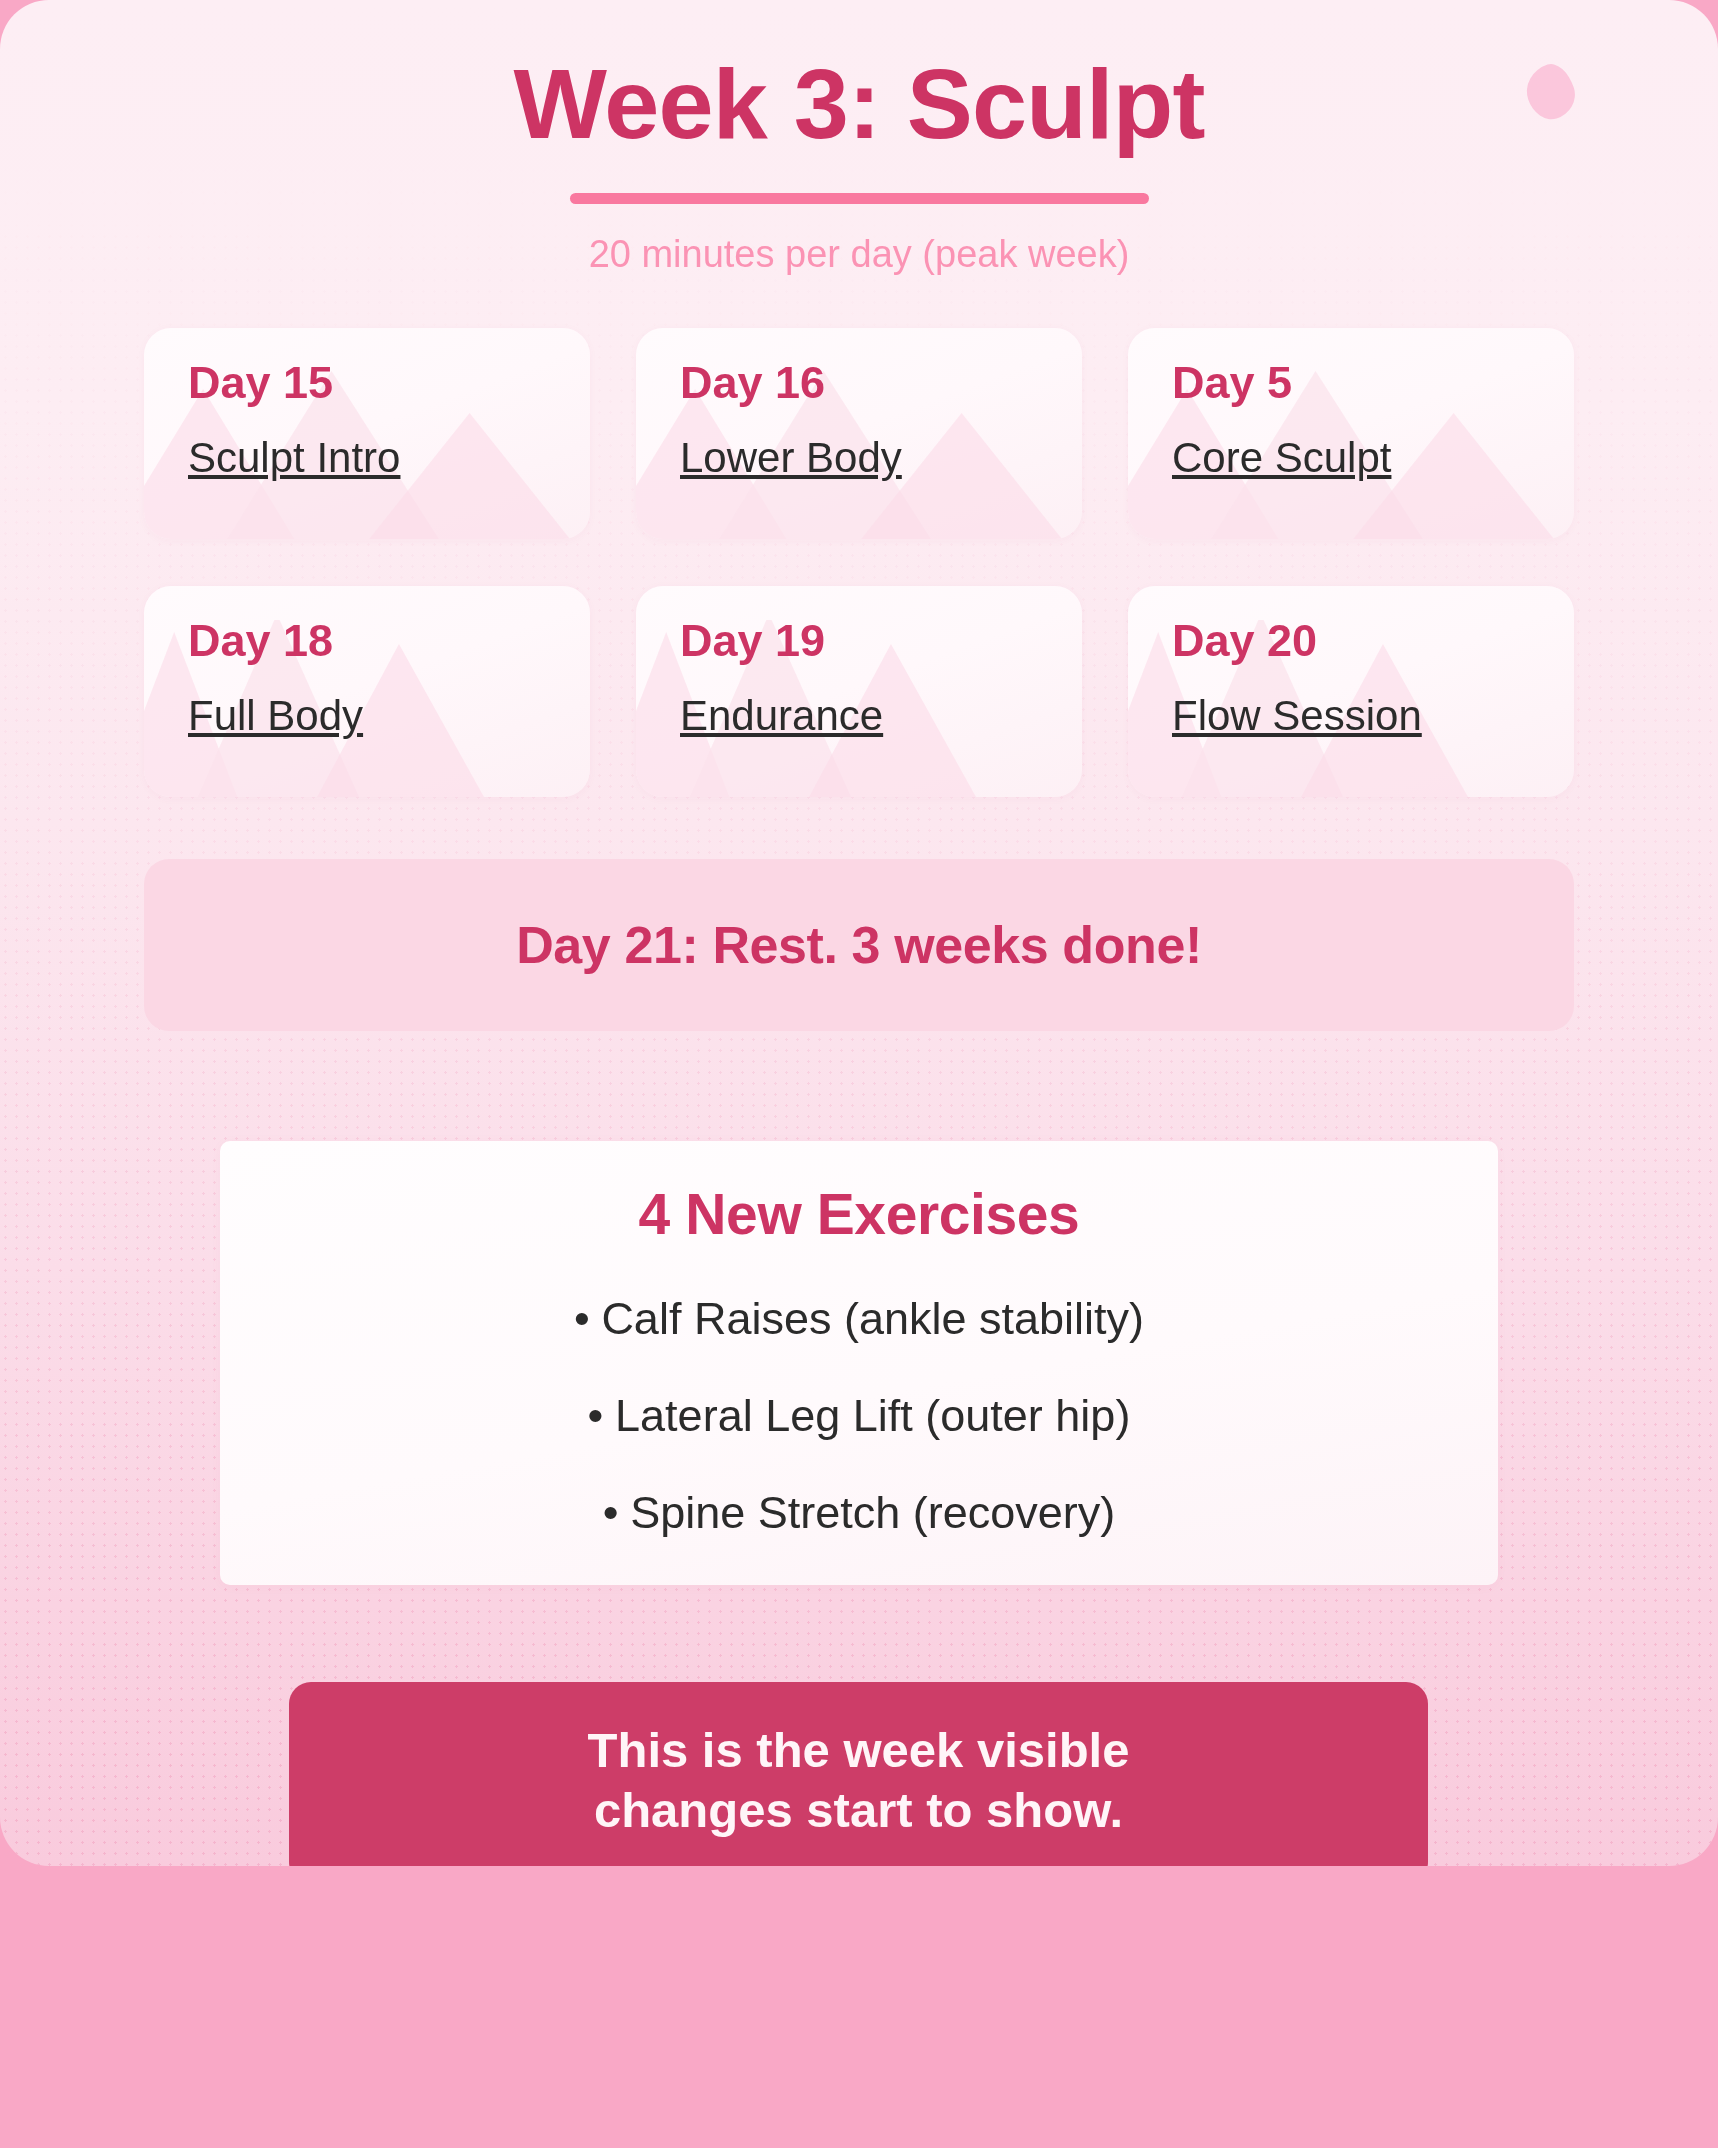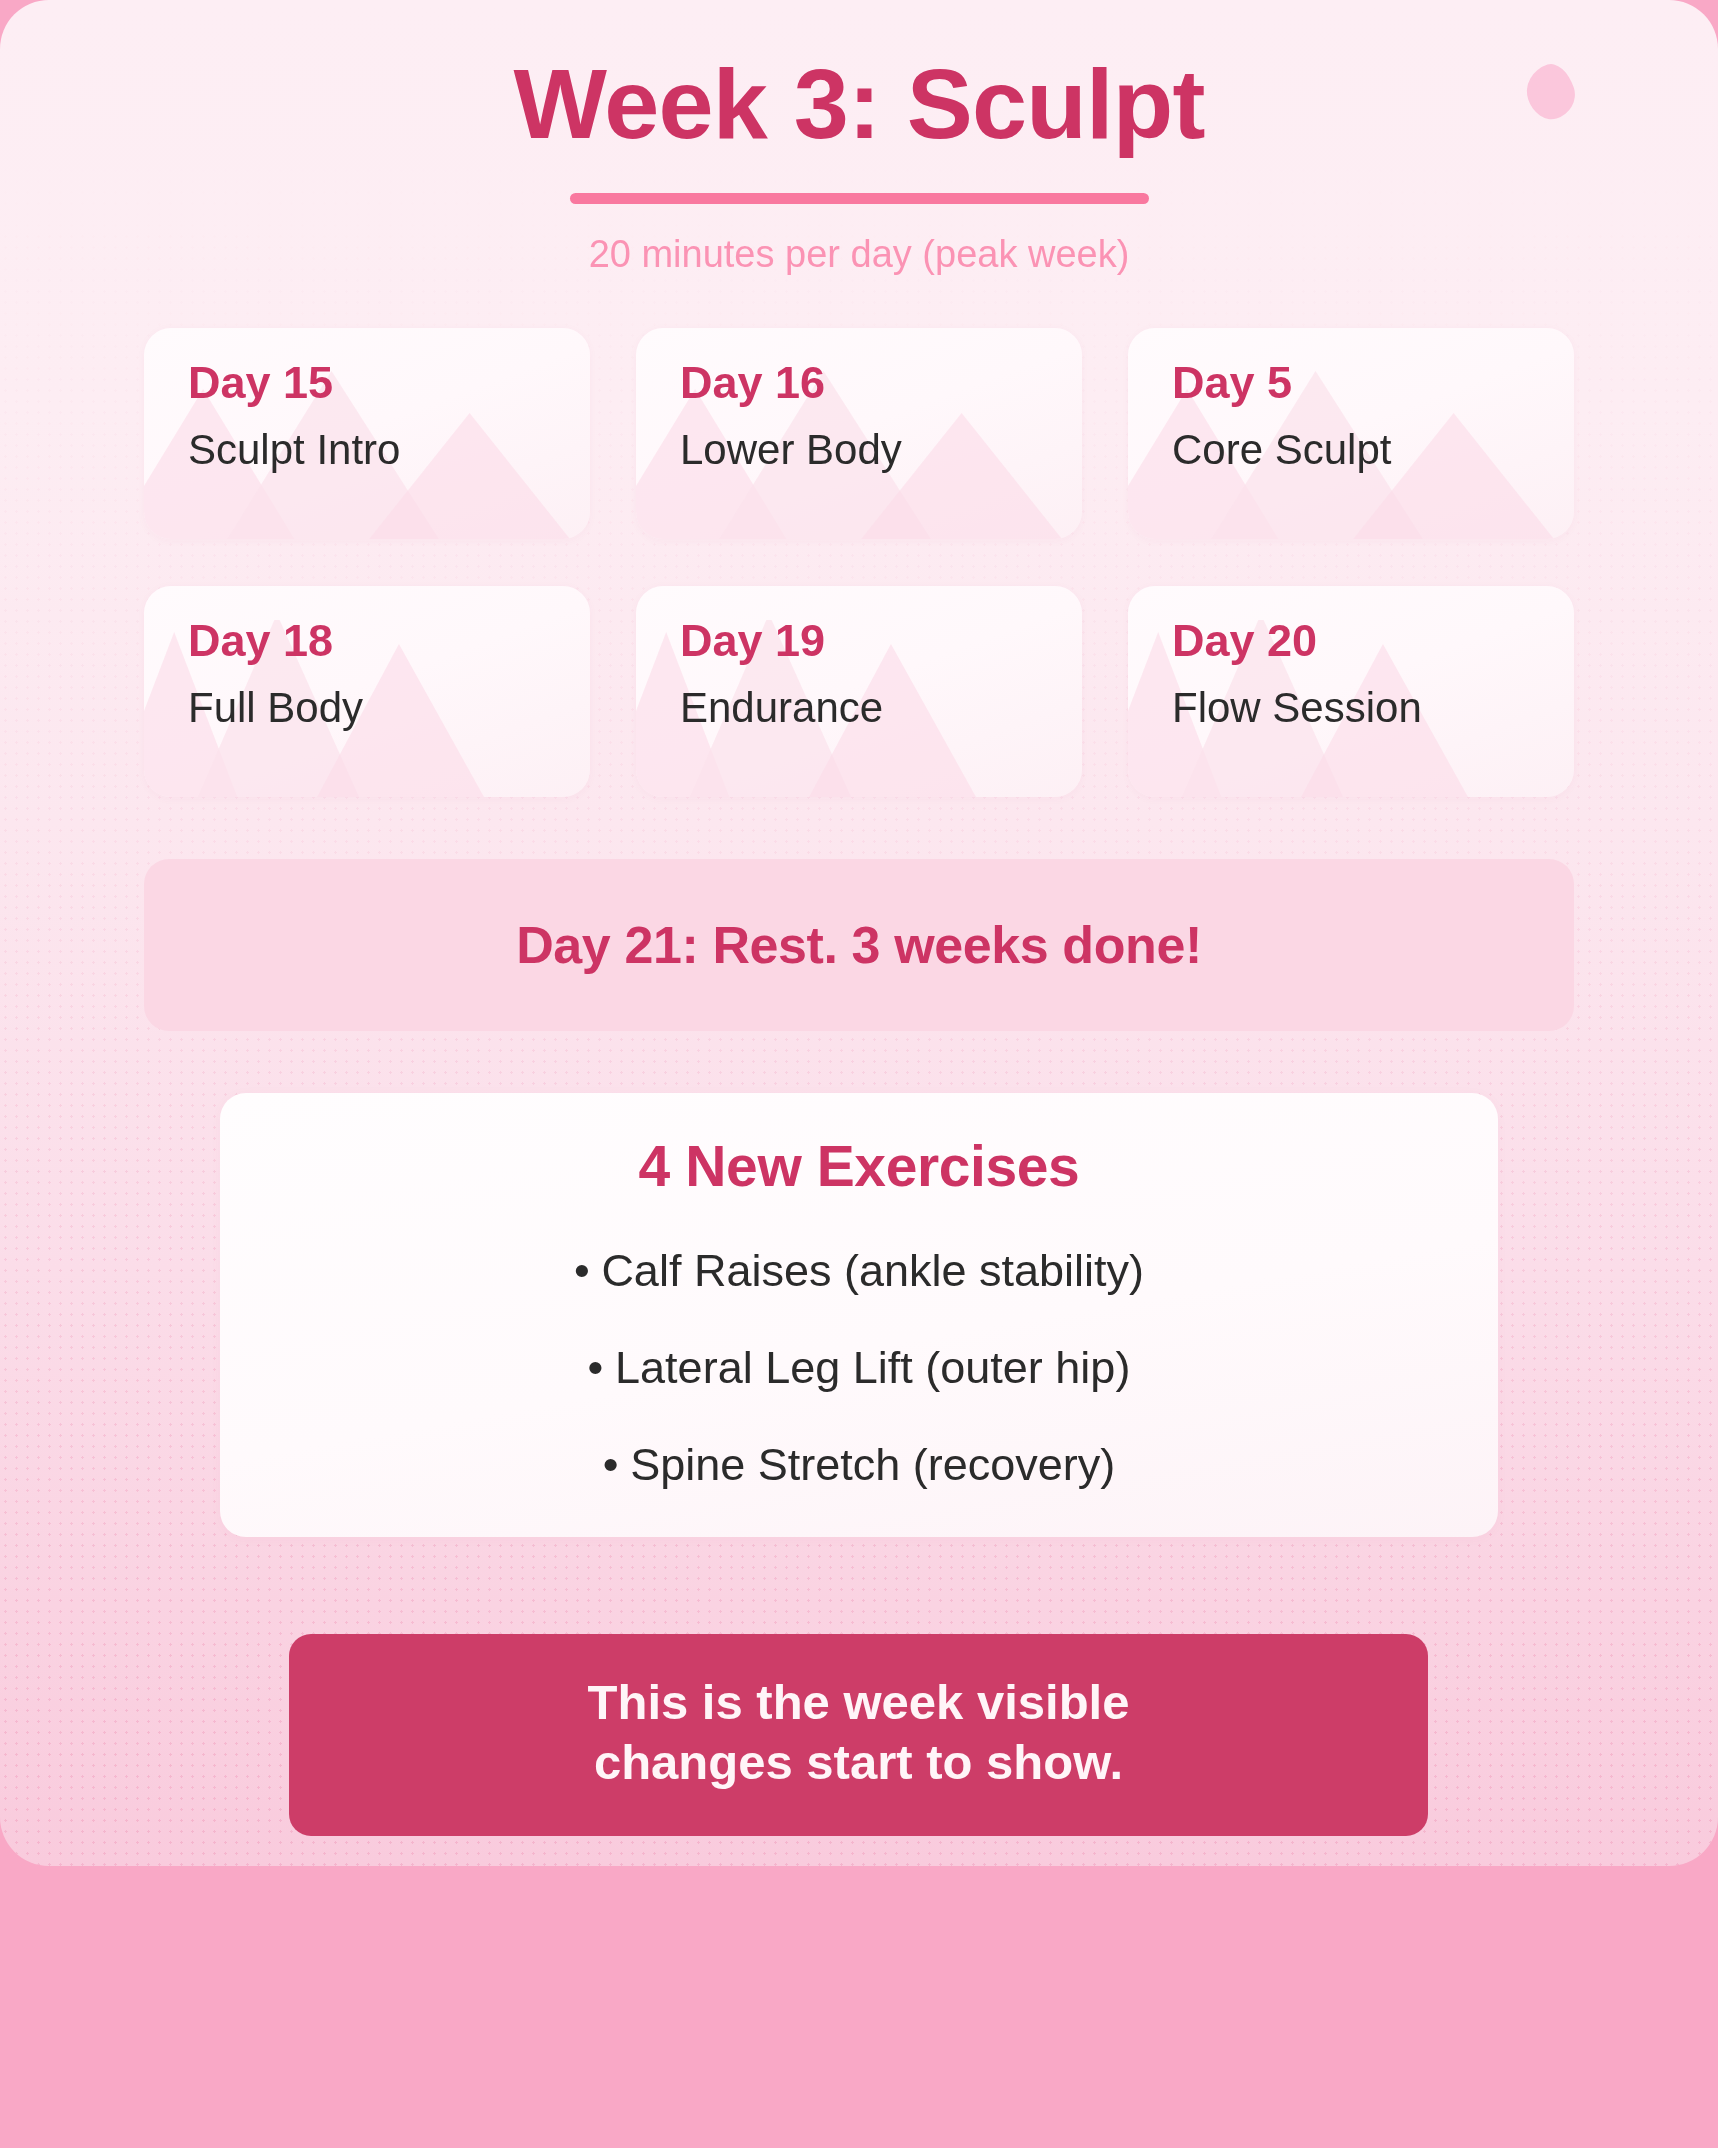--- a/index.html
+++ b/index.html
@@ -127,26 +127,27 @@
 
   .day-card-text { position: relative; z-index: 2; }
   .day-label {
     font-size: 45px;
     font-weight: 700;
     color: #cd3464;
     line-height: 1.0;
     margin: 0;
   }
   .day-focus {
-    margin: 24px 0 0 0;
+    margin: 32px 0 0 0;
     font-size: 42px;
     font-weight: 400;
     color: #2b2b2b;
     line-height: 1.0;
     white-space: nowrap;
+    text-decoration: underline;
   }
 
   
   .rest-banner {
     margin: 62px 144px 0 144px;
     height: 172px;
     border-radius: 25px;
     background: #fbd7e4;
     display: flex;
     align-items: center;
@@ -154,22 +155,22 @@
   }
   .rest-banner-text {
     font-size: 52px;
     font-weight: 700;
     color: #cd3464;
     letter-spacing: -0.4px;
   }
 
   
   .exercises-card {
-    margin: 62px 220px 0 220px;
-    border-radius: 26px;
+    margin: 110px 220px 0 220px;
+    border-radius: 10px;
     background: linear-gradient(170deg,#fffdfe 0%,#fffafc 55%,#fdf3f7 100%);
     padding: 40px 0 50px 0;
     box-shadow: 0 1.7px 11.7px rgba(205, 52, 100, 0.03);
   }
   .exercises-title {
     margin: 0;
     text-align: center;
     font-size: 57px;
     font-weight: 700;
     color: #cd3464;

